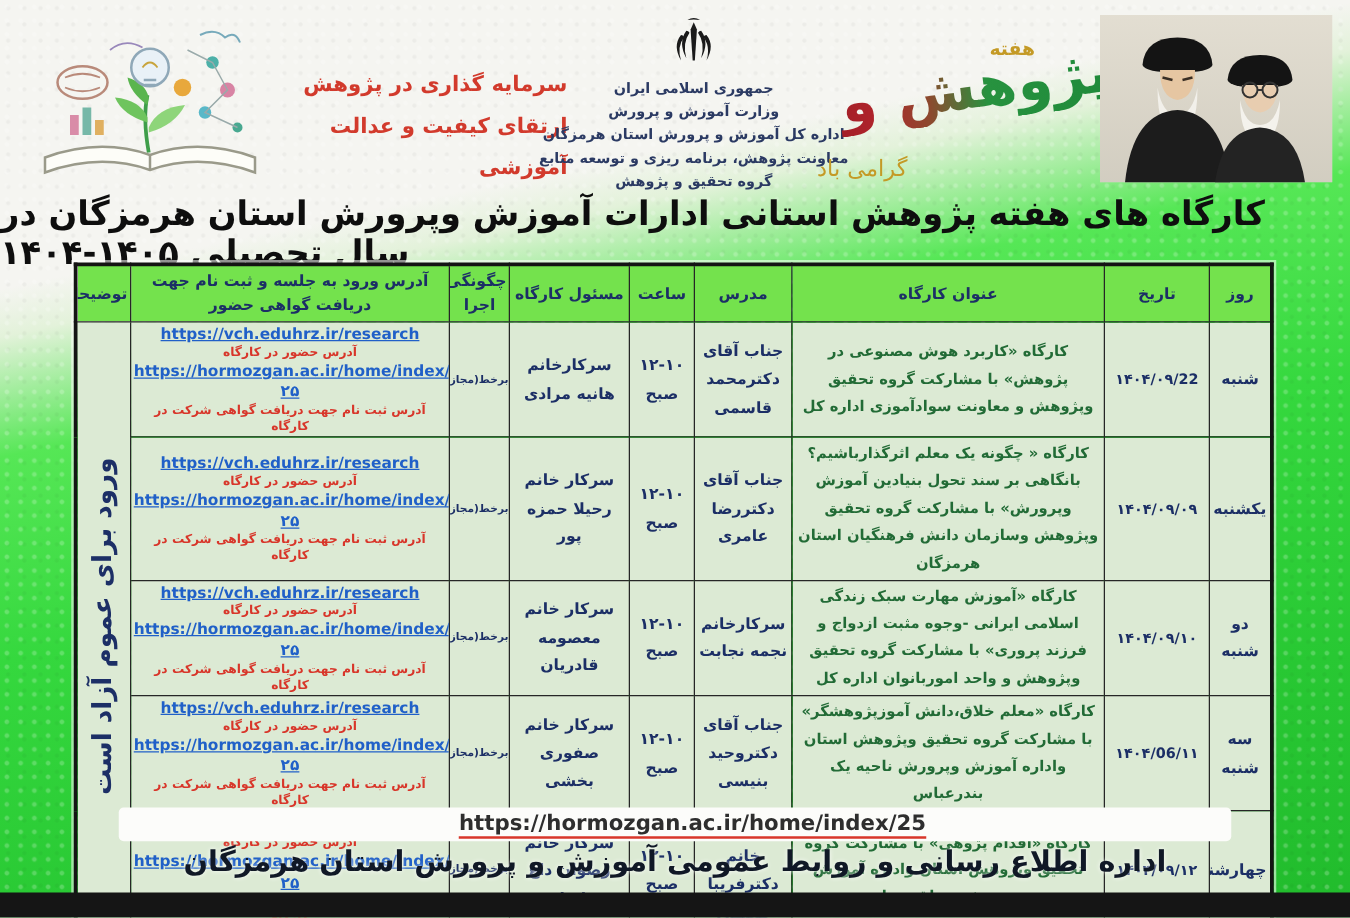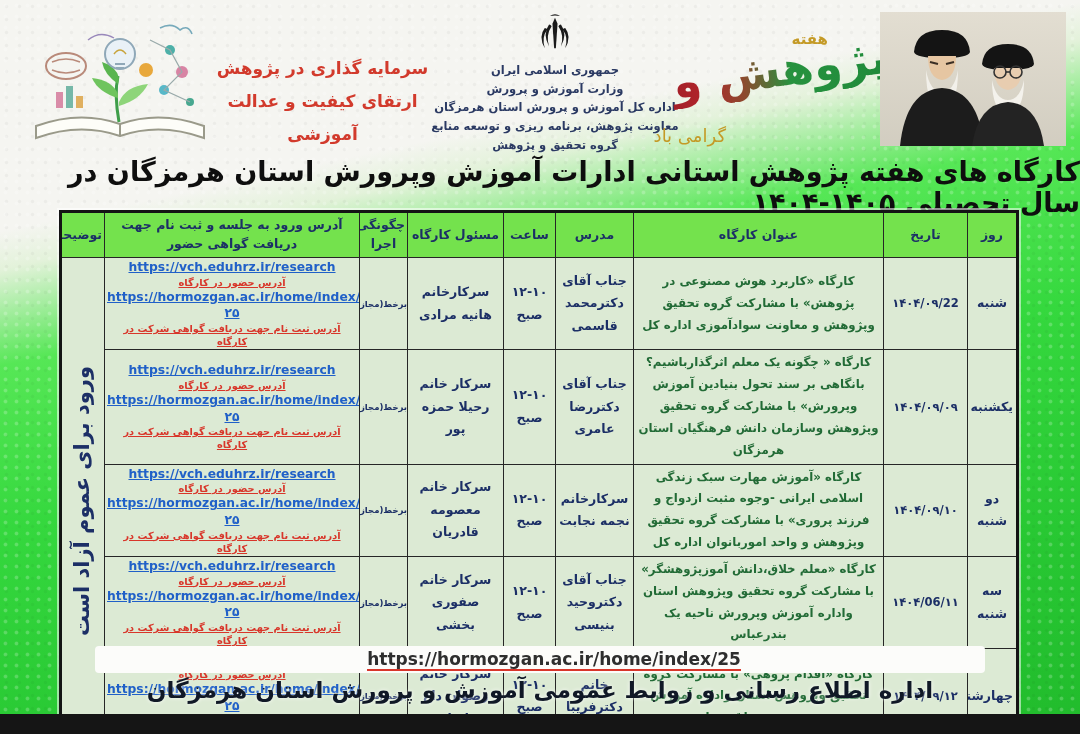--- a/index.html
+++ b/index.html
@@ -7,53 +7,53 @@
   .poster{
     position:relative; width:1080px; height:734px; overflow:hidden;
     background:
       radial-gradient(rgba(255,255,255,0.22) 1.3px, transparent 2.4px),
       radial-gradient(rgba(0,0,0,0.035) 1.2px, transparent 2.2px),
       linear-gradient(168deg,#f5f5f1 0%,#f5f5f1 24%,#e3f2da 28%,#56e756 38%,#35d83e 55%,#28c833 78%,#21bb2c 100%);
     background-size:11px 11px, 13px 13px, 100% 100%;
     direction:rtl;
   }
   
-  .slogan{ position:absolute; left:205px; top:52px; width:235px; text-align:center;
+  .slogan{ position:absolute; left:219px; top:52px; width:235px; 
     color:#d23a2c; font-weight:bold; font-size:17px; line-height:1.95; }
   .gov-block{ position:absolute; left:425px; top:12px; width:260px; text-align:center; }
   .gov-lines{ color:#2b3a63; font-weight:bold; font-size:11.5px; line-height:1.62; margin-top:3px; }
   .callig-wrap{ position:absolute; left:648px; top:10px; width:240px; height:140px; }
   .week-gold{ position:absolute; top:20px; right:60px; color:#c49a26; font-size:15px; font-weight:bold; }
   .callig{ position:absolute; top:34px; right:0px; width:235px; text-align:center;
     font-size:46px; font-weight:900; transform:rotate(-7deg); letter-spacing:-2px;
     background:linear-gradient(to left,#1f8a3a 0%,#27923f 42%,#8c4a2e 62%,#b0242b 80%,#9c1c26 100%);
     -webkit-background-clip:text; background-clip:text; color:transparent; white-space:nowrap; }
   .greeting-gold{ position:absolute; bottom:4px; right:162px; color:#c49a26; font-size:18px; font-weight:normal; white-space:nowrap;}
   .portraits{ position:absolute; left:880px; top:12px; width:186px; height:134px; }
   .illus{ position:absolute; left:22px; top:14px; width:196px; height:140px; }
   
-  .main-title{ position:absolute; top:156px; left:0; right:0; text-align:right;
-    font-size:27px; font-weight:900; color:#0e0e0e;padding-left:14px; }
+  .main-title{ position:absolute; top:156px; left:0; right:0; text-align:left;
+    font-size:27px; font-weight:900; color:#0e0e0e; }
   
   table.sched{ position:absolute; top:210px; right:61px; width:957px; border-collapse:collapse;
     table-layout:fixed; border:3px solid #141414; box-shadow:0 0 0 2px rgba(255,255,255,0.55); }
   th,td{ border:1px solid #262626; text-align:center; vertical-align:middle; overflow:hidden; }
   th{ background:#74e24d; color:#1c2f66; font-size:12.5px; font-weight:bold; height:46px; padding:1px 2px; line-height:1.5;}
   td{ background:#dcead4; color:#1c2f66; font-size:12.5px; font-weight:bold; padding:2px 3px; line-height:1.8; }
   tbody tr:nth-child(1){height:72px} tbody tr:nth-child(2){height:82px}
   tbody tr:nth-child(3){height:82px} tbody tr:nth-child(4){height:72px}
   tbody tr:nth-child(5){height:78px}
   td.c-title{ color:#226b36; font-size:11.8px; line-height:1.85; }
   td.c-mode{ font-size:8.5px; padding:0; line-height:1.2; }
   td.c-time .ltr{ direction:ltr; unicode-bidi:isolate; display:block; }
   .date-ltr{ direction:ltr; unicode-bidi:isolate; display:inline-block; font-size:11.5px; }
   td.c-addr{ padding:1px 2px; line-height:1.35; }
   .addr-link{ display:block; color:#2060c8; font-size:12.3px; font-weight:bold;
     text-decoration:underline; direction:ltr; unicode-bidi:isolate; cursor:pointer;text-align:center; }
-  .addr-note{ display:block; color:#d8362a; font-size:9.8px; font-weight:bold;text-decoration:underline; }
+  .addr-note{ display:block; color:#d8362a; font-size:9.8px; font-weight:bold; }
   td.c-notes{ position:relative; }
   .vtext{ position:absolute; top:50%; left:50%; transform:translate(-50%,-50%) rotate(-90deg);
     white-space:nowrap; font-size:21px; font-weight:bold; color:#1c2f66; letter-spacing:1px; }
   
   .reg-strip{ position:absolute; left:95px; top:646px; width:890px; height:27px; background:#fcfcfa;
     border-radius:4px; display:flex; align-items:center; justify-content:center; gap:14px; direction:rtl; }
   .reg-note{ color:#d8362a; font-size:14.5px; font-weight:bold; }
   .reg-url{ color:#2e2e2e; font-size:17px; font-weight:bold; direction:ltr; unicode-bidi:isolate;
     border-bottom:2px solid #d8362a; cursor:pointer; text-decoration:none;margin-left:28px; }
   .org-line{ position:absolute; top:677px; left:0; right:0; text-align:center;

